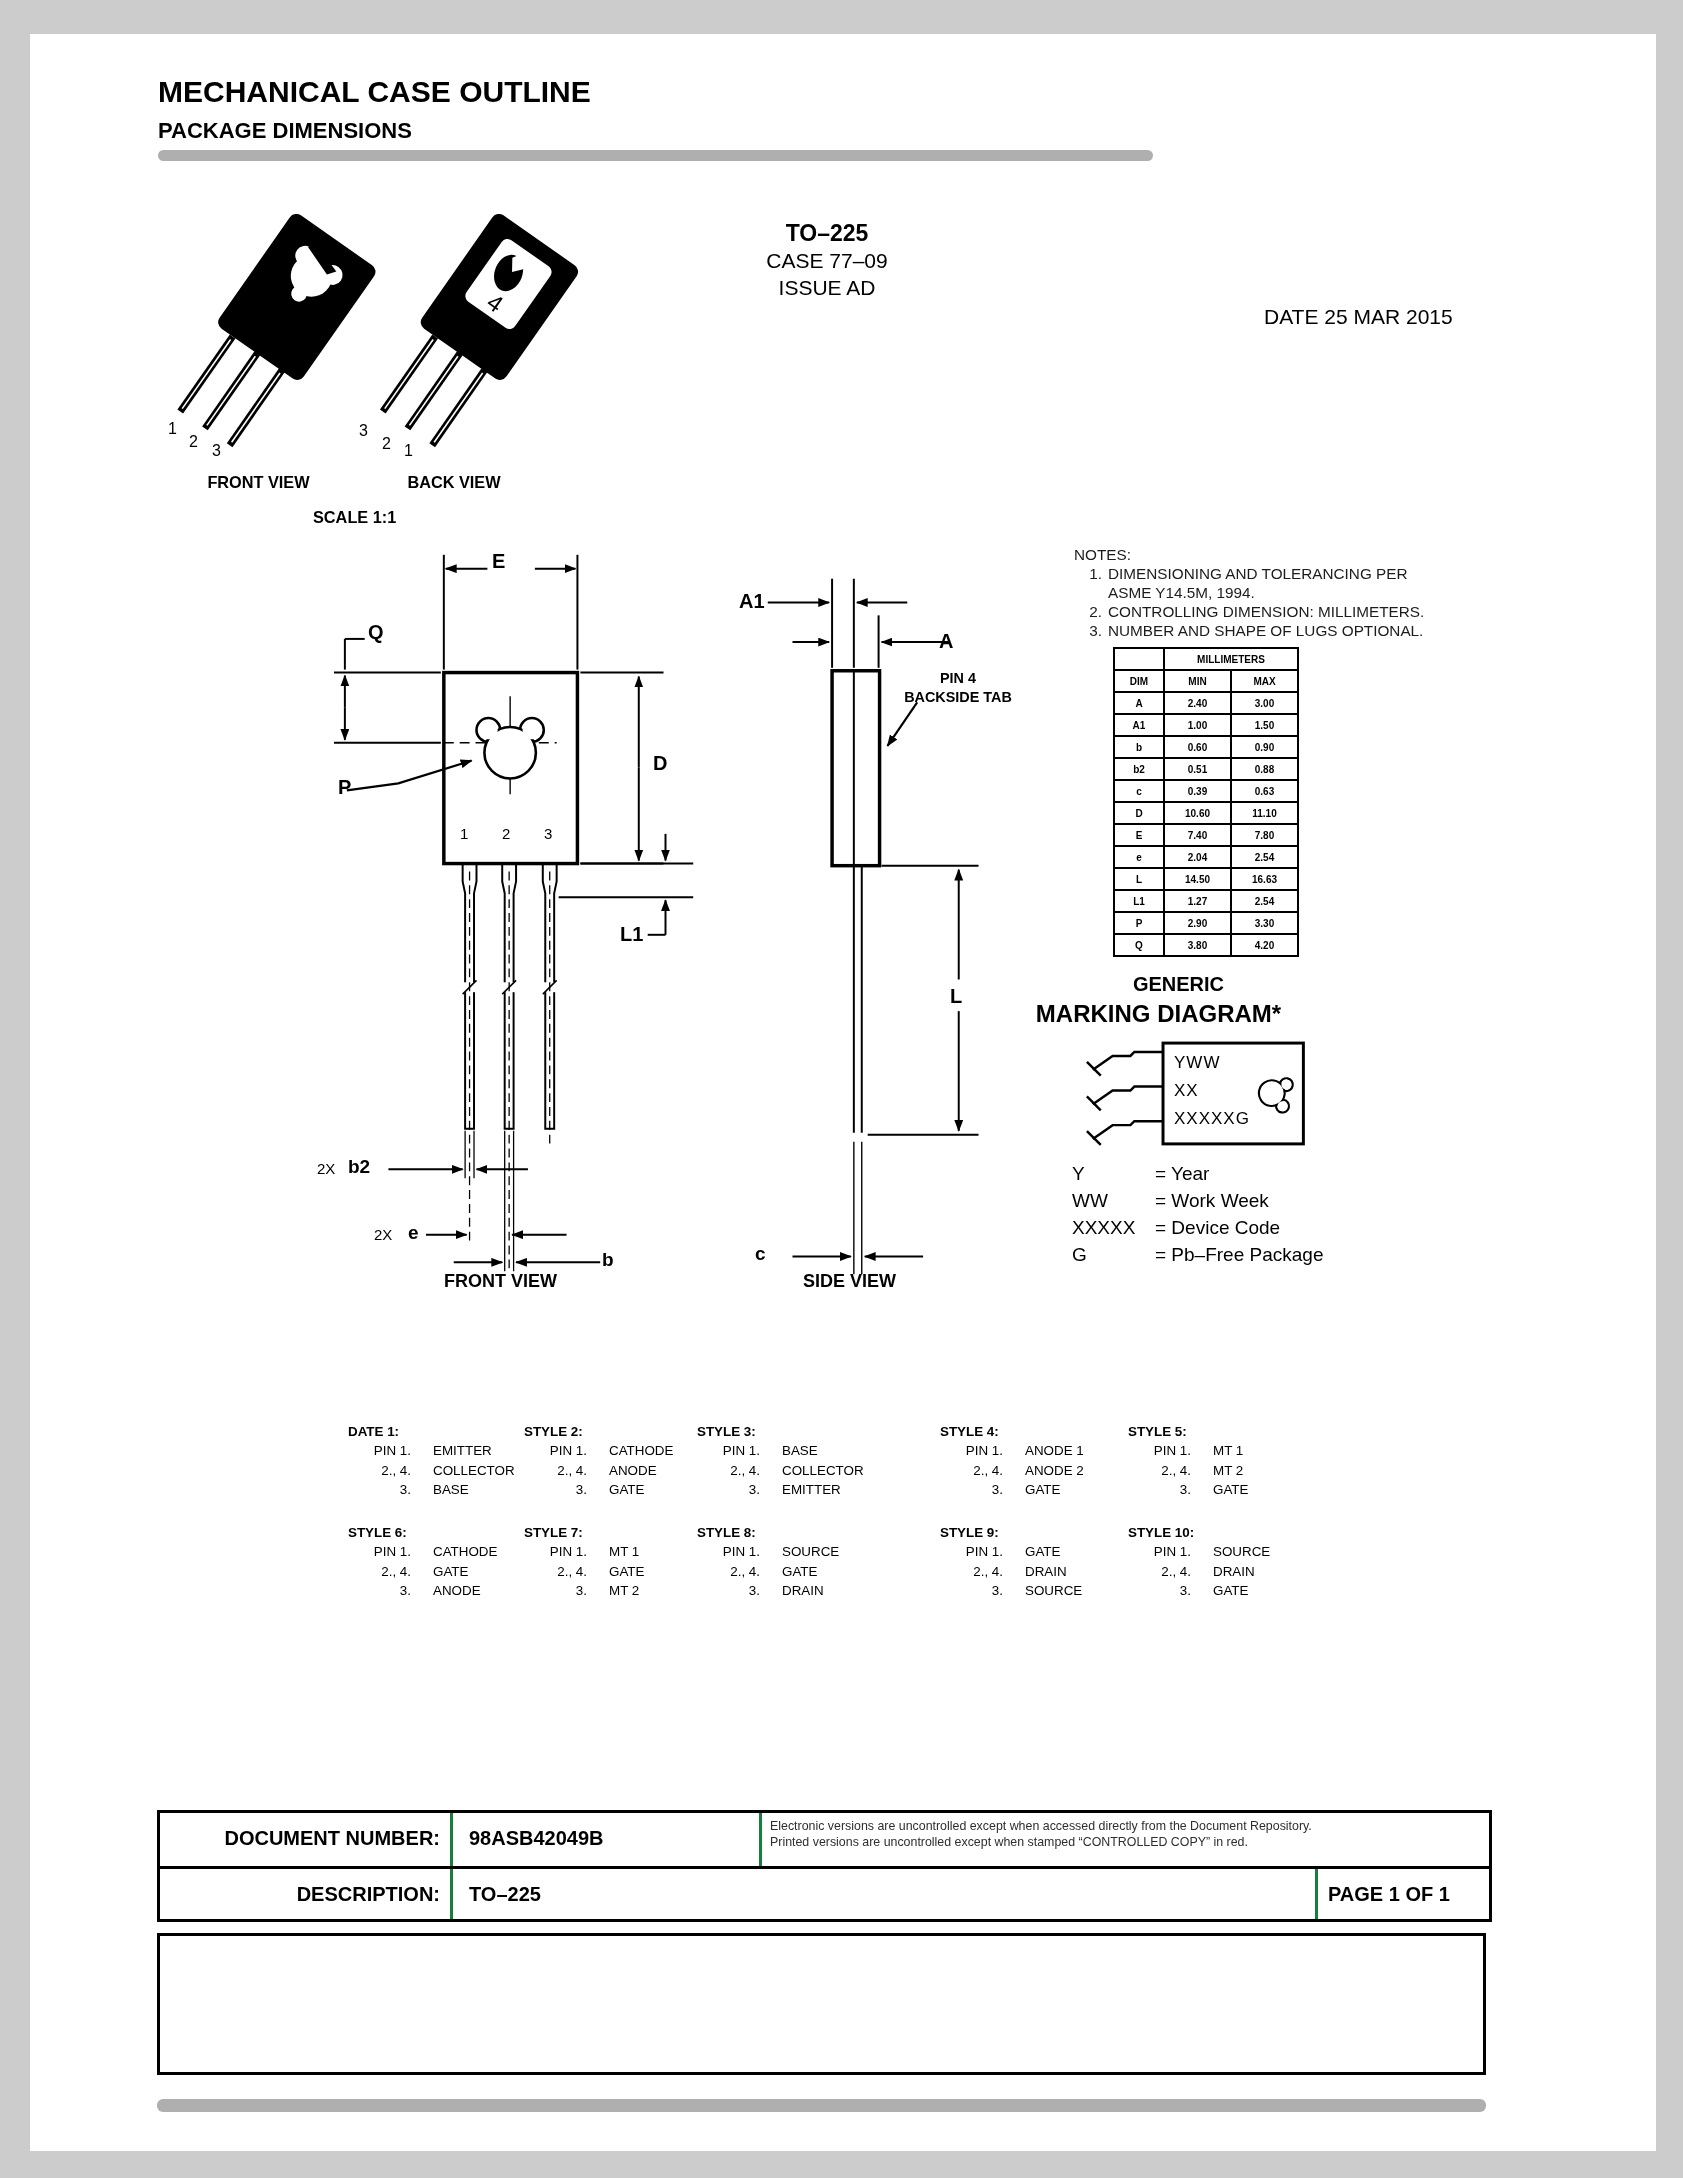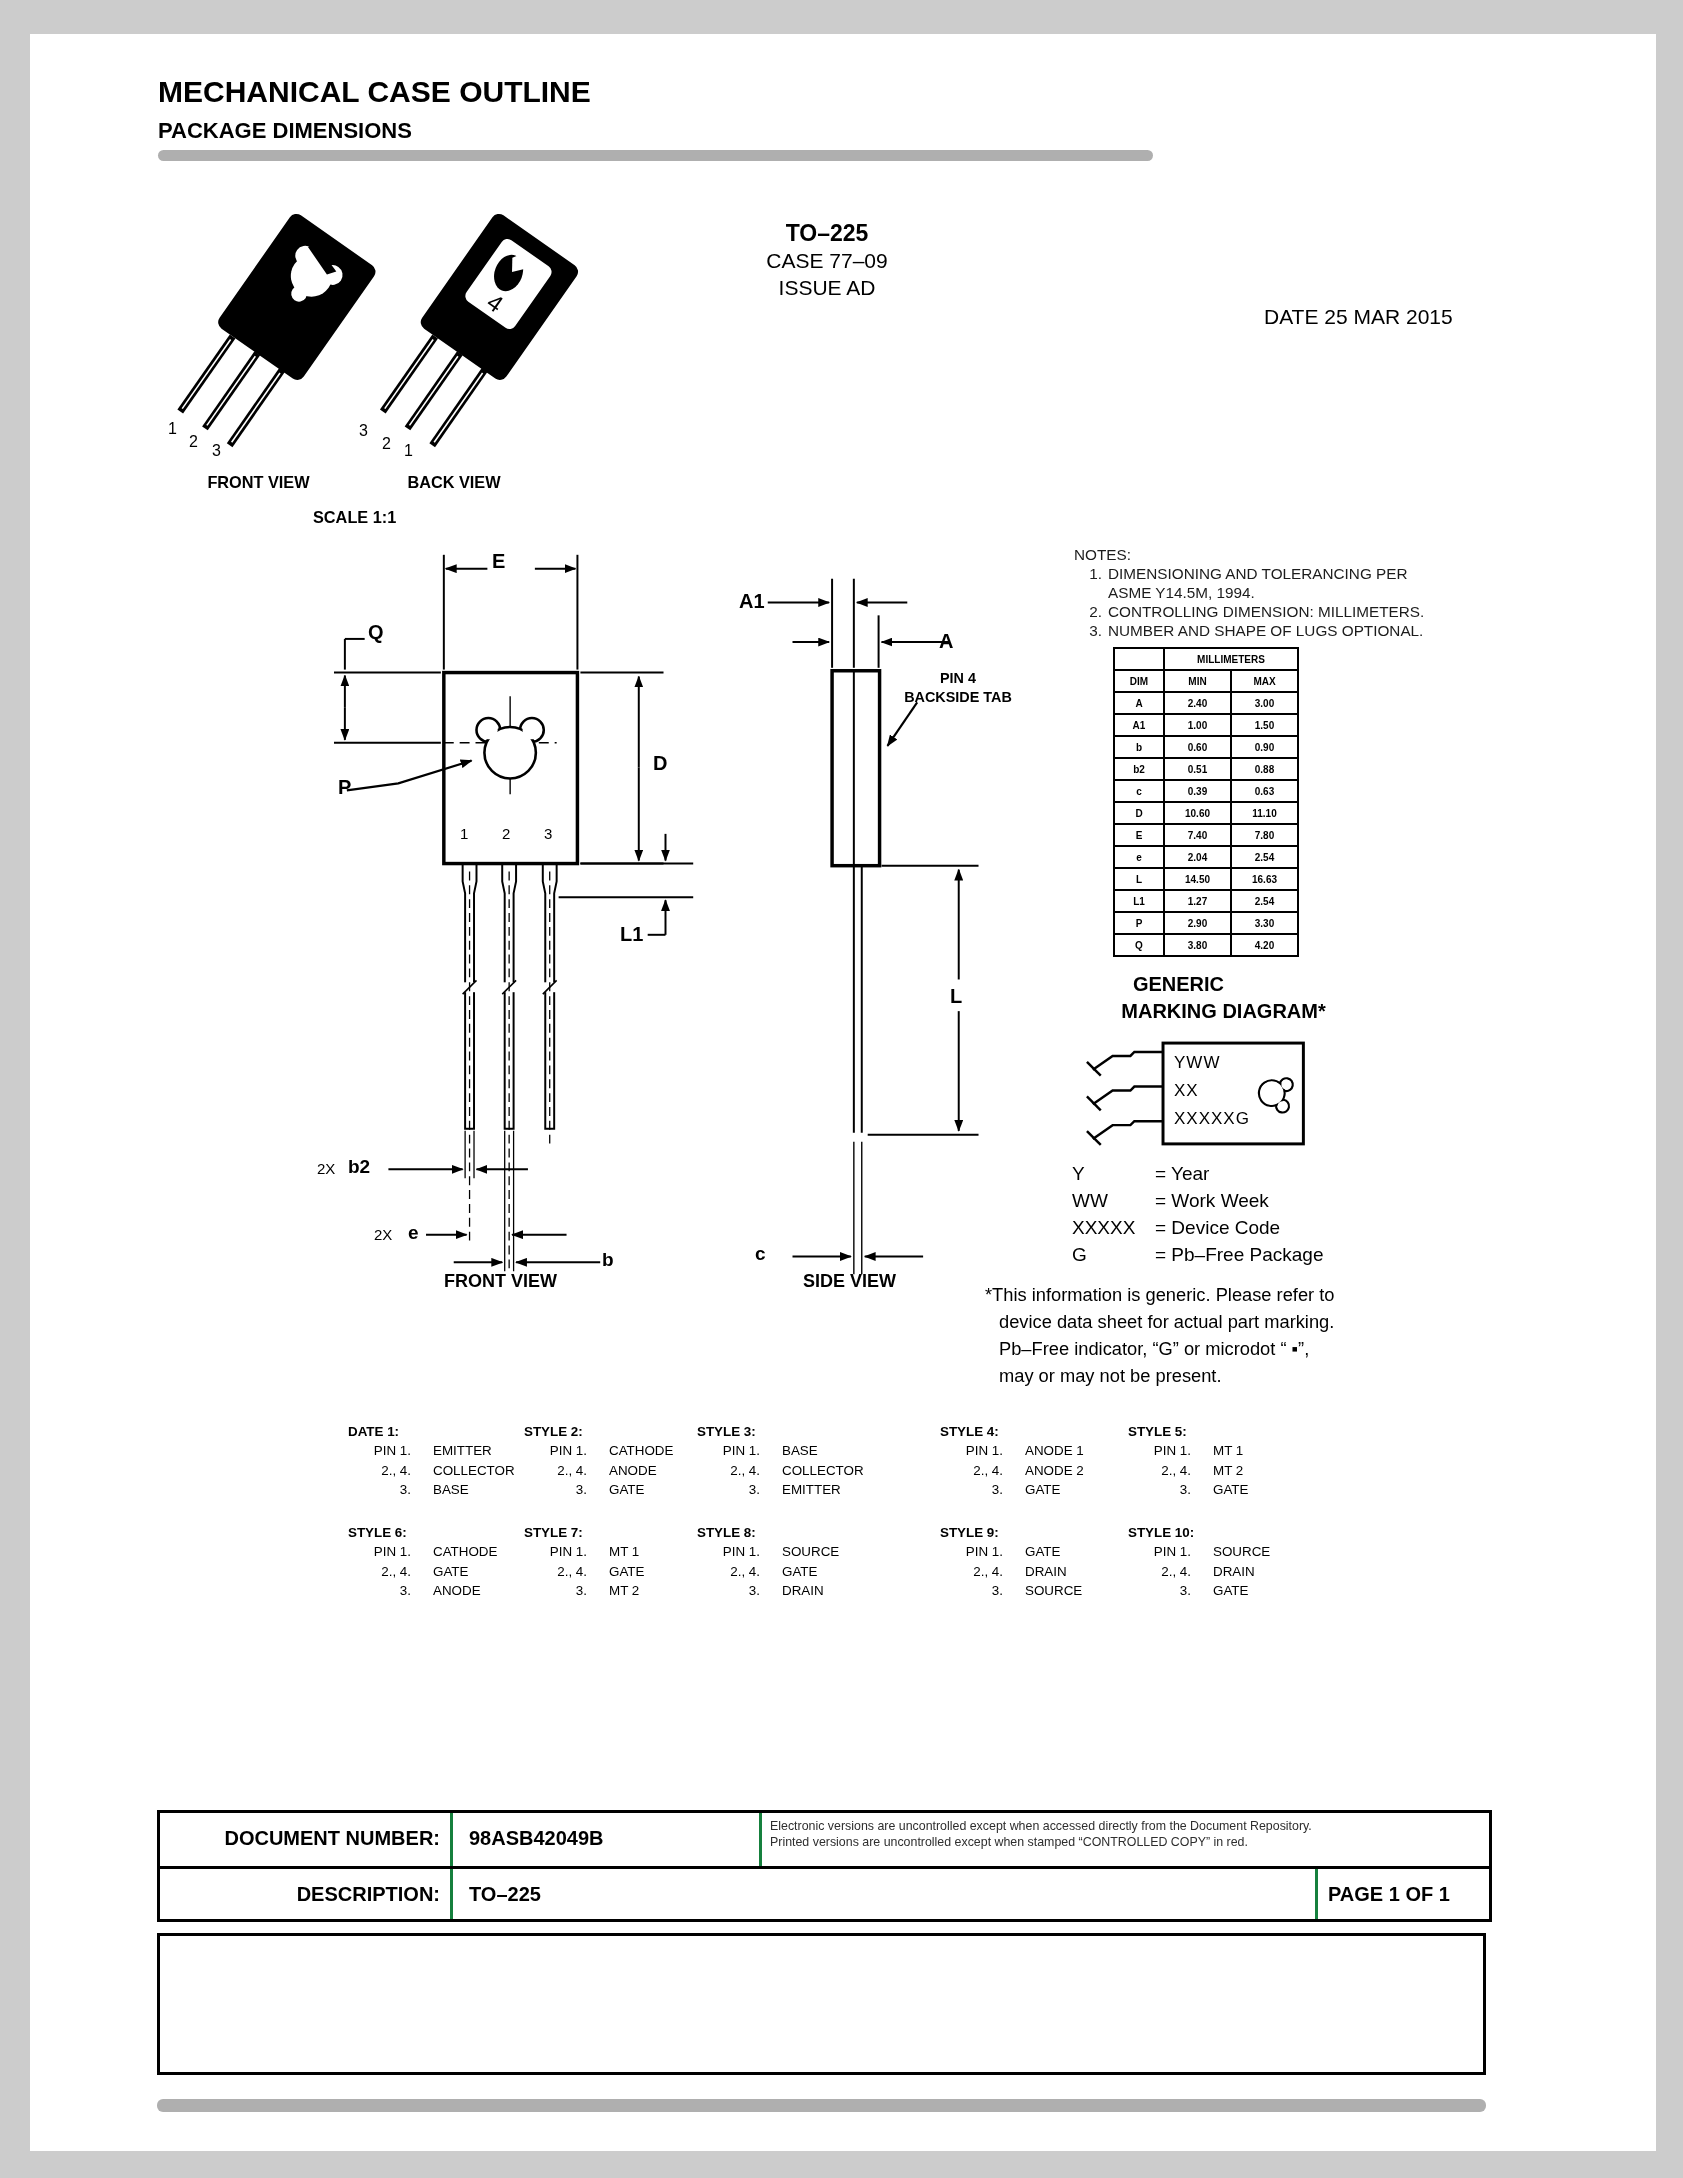--- a/index.html
+++ b/index.html
@@ -367,21 +367,21 @@
   <div class="lbl dimlabel" style="left:939px;top:630px;">A</div>
   <div class="lbl ctr" style="left:879px;top:669px;width:158px;font-weight:bold;font-size:14.4px;line-height:19px;">
     <div>PIN 4</div>
     <div>BACKSIDE TAB</div>
   </div>
   <div class="lbl dimlabel" style="left:950px;top:985px;">L</div>
   <div class="lbl bold" style="left:755px;top:1243px;font-size:19px;">c</div>
   <div class="lbl ctr caption" style="left:780px;top:1271px;width:139px;">SIDE VIEW</div>
 
   <div class="lbl ctr bold" style="left:1035px;top:973px;width:287px;font-size:20px;">GENERIC</div>
-  <div class="lbl ctr bold" style="left:1080px;top:1000px;width:287px;font-size:20px;">MARKING DIAGRAM*</div>
+  <div class="lbl ctr bold" style="left:1015px;top:1000px;width:287px;font-size:24px;">MARKING DIAGRAM*</div>
   <svg style="left:1079px;top:1030px;" width="257" height="124" viewBox="0 0 260 125">
     <g stroke="#000" fill="none" stroke-width="2.5">
       <rect x="85" y="13" width="142" height="102" stroke-width="3"></rect>
       <polyline points="14,40 34,26 52,26 56,22 85,22"></polyline>
       <polyline points="14,75 34,61 52,61 56,57 85,57"></polyline>
       <polyline points="14,110 34,96 52,96 56,92 85,92"></polyline>
       <line x1="8" y1="32" x2="22" y2="46"></line>
       <line x1="8" y1="67" x2="22" y2="81"></line>
       <line x1="8" y1="102" x2="22" y2="116"></line>
     </g>
@@ -418,30 +418,20 @@
         <span class="term">XXXXX</span>
         <span>= Device Code</span>
       </div>
 
       <div class="lrow">
         <span class="term">G</span>
         <span>= Pb–Free Package</span>
       </div>
     </div>
 
-  <div class="abs footnote" style="left:985px;top:1281px;">
-
-      <div class="fline">*This information is generic.  Please refer to</div>
-
-      <div class="fline">device data sheet for actual part marking.</div>
-
-      <div class="fline">Pb–Free indicator, “G” or microdot “ ▪”,</div>
-
-      <div class="fline">may or may not be present.</div>
-    </div>
 
   <div class="abs styles-grid" style="left:348px;top:1422px;">
 
       <div class="style-block">
         <div class="slabel">DATE 1:</div>
         <div class="srow">
           <span class="pin">PIN 1.</span>
           <span>EMITTER</span>
         </div>
         <div class="srow">

